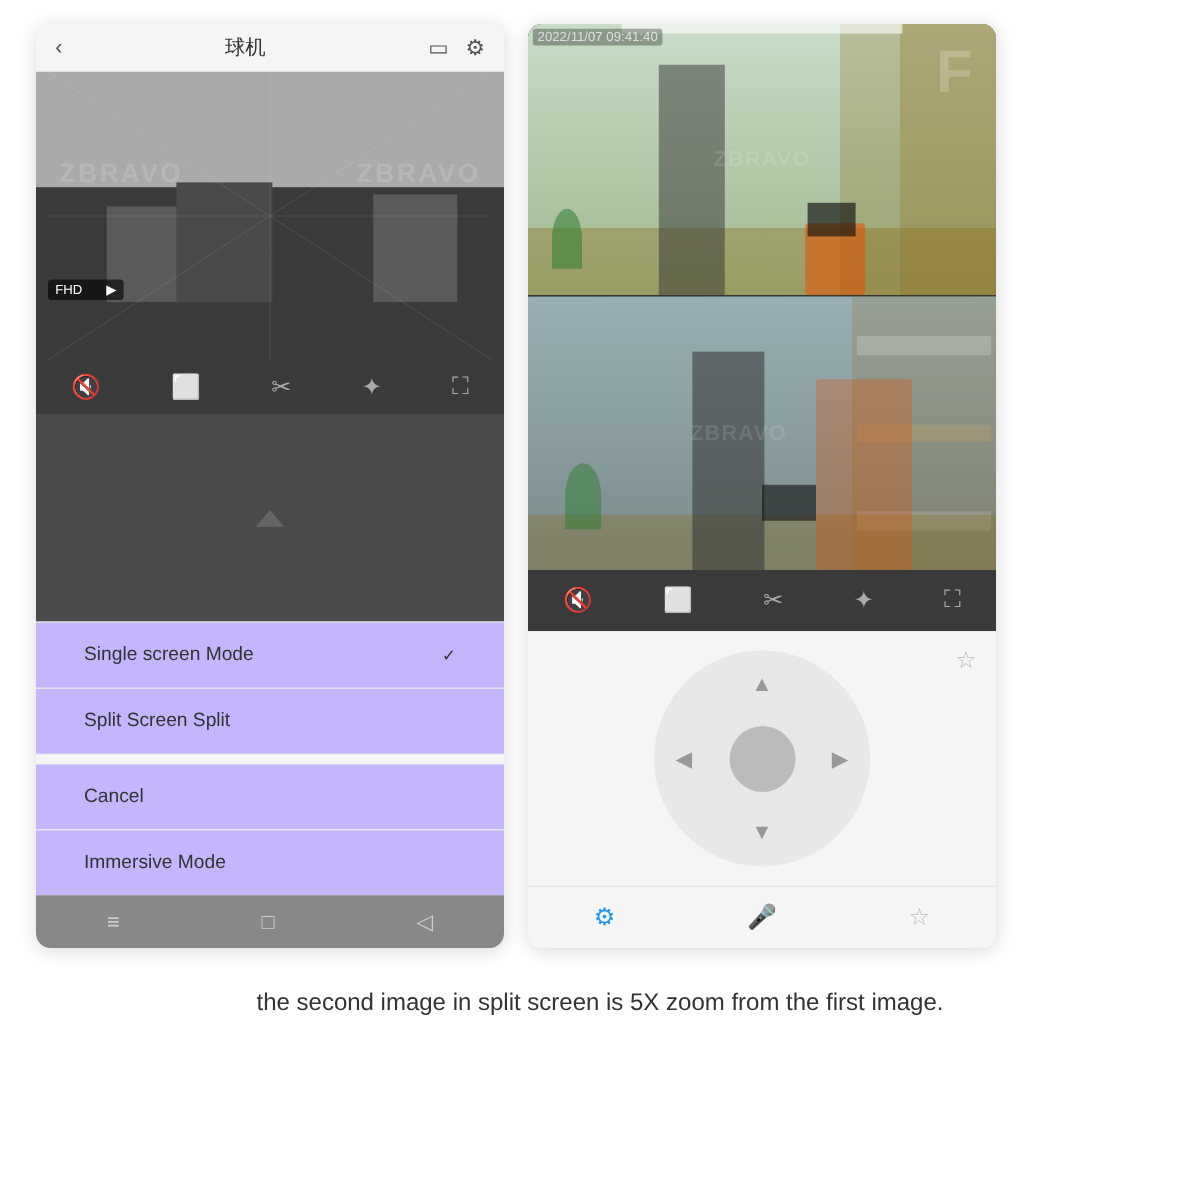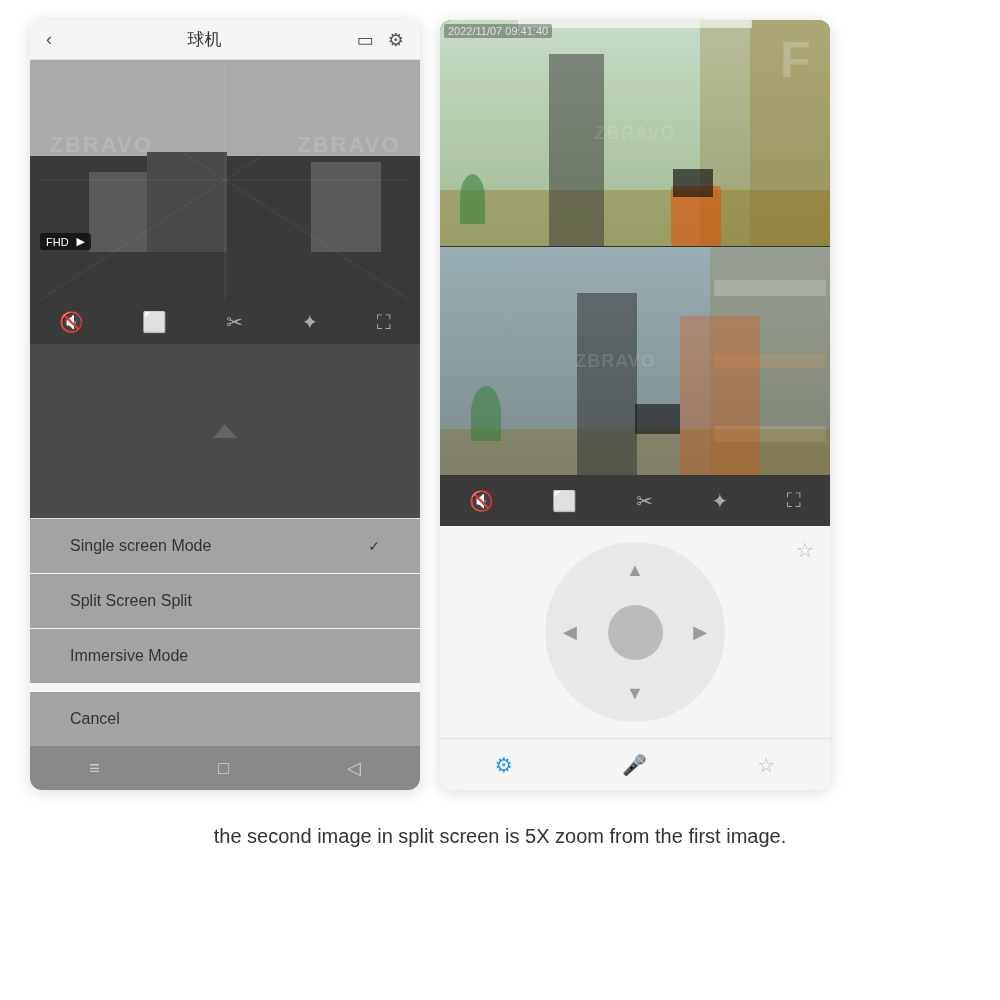--- a/index.html
+++ b/index.html
@@ -79,21 +79,21 @@
       position: absolute;
       bottom: 50px;
       left: 10px;
       background: rgba(0,0,0,0.6);
       color: white;
       font-size: 11px;
       padding: 2px 6px;
       border-radius: 3px;
       display: flex;
       align-items: center;
-      gap: 8px;
+      gap: 20px;
     }
 
     .camera-controls {
       display: flex;
       justify-content: space-around;
       align-items: center;
       padding: 10px 0;
       background: #3a3a3a;
     }
 
@@ -116,21 +116,21 @@
       width: 0;
       height: 0;
       border-left: 12px solid transparent;
       border-right: 12px solid transparent;
       border-bottom: 14px solid #777;
       opacity: 0.6;
     }
 
     
     .menu-overlay {
-      background: #a3a3a3;
+      background: #c4b5fd;
       border-top: 1px solid #e0e0e0;
     }
 
     .menu-item {
       display: flex;
       align-items: center;
       justify-content: space-between;
       padding: 18px 40px;
       font-size: 16px;
       color: #333;
@@ -379,25 +379,25 @@
     </div>
 
     <div class="menu-overlay">
       <div class="menu-item">
         <span>Single screen Mode</span>
         <span class="check">✓</span>
       </div>
       <div class="menu-item">
         <span>Split Screen Split</span>
       </div>
+      <div class="menu-item cancel">
+        <span>Cancel</span>
+      </div>
       <div class="menu-item">
         <span>Immersive Mode</span>
-      </div>
-      <div class="menu-item cancel">
-        <span>Cancel</span>
       </div>
     </div>
 
     <div class="phone-nav-bar">
       <span class="nav-icon">≡</span>
       <span class="nav-icon">□</span>
       <span class="nav-icon">◁</span>
     </div>
   </div>
 

